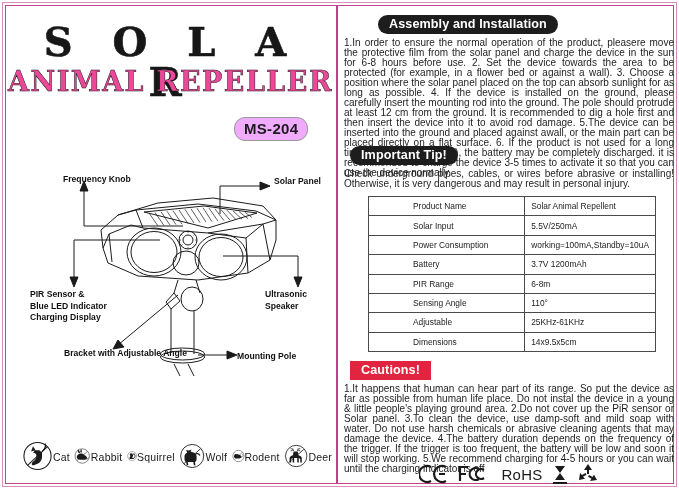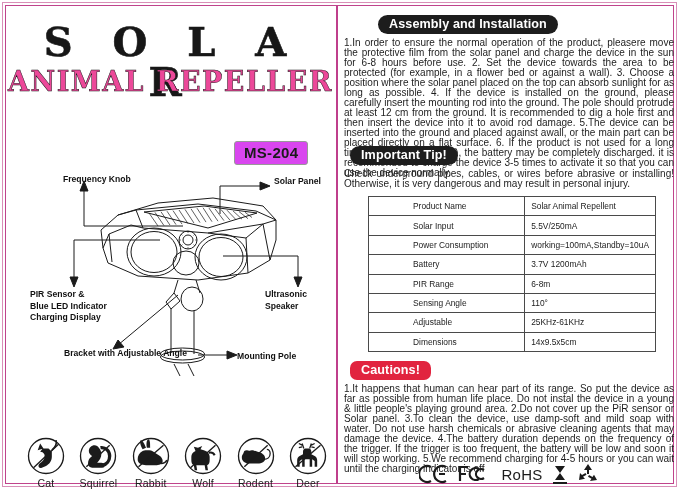--- a/index.html
+++ b/index.html
@@ -38,23 +38,23 @@
   }
   .title-sub{
     position:absolute;left:0;top:60px;width:327px;text-align:left;
     font-family:"DejaVu Serif", serif;
     font-weight:bold;font-size:27px;letter-spacing:1.5px;
     color:#ec4899;line-height:1;
     -webkit-text-stroke:0.5px #171717;
   }
   .model-badge{
     position:absolute;left:226px;top:109px;
-    border:1px solid #999;border-radius:3px;background:#d946ef;
+    border:1px solid #999;border-radius:11px;background:#f0abfc;
     padding:2px 9px 3px 9px;
-    font-size:15px;font-weight:bold;color:#1b1b1b;letter-spacing:0.3px;margin-top:24px;
+    font-size:15px;font-weight:bold;color:#1b1b1b;letter-spacing:0.3px;
   }
 
   
   .diagram{position:absolute;left:0;top:160px;width:327px;height:215px;}
   .diagram svg{display:block;}
   .dlabel{
     position:absolute;font-size:8.6px;font-weight:bold;color:#111;
     line-height:11.5px;white-space:nowrap;
   }
   #lbl-freq{left:55px;top:6px;}
@@ -62,37 +62,37 @@
   #lbl-pir{left:22px;top:121px;}
   #lbl-ultra{left:257px;top:121px;}
   #lbl-bracket{left:56px;top:180px;}
   #lbl-pole{left:229px;top:183px;}
 
   
   .animals{
     position:absolute;left:14px;top:428px;width:310px;height:58px;
     display:flex;justify-content:space-between;align-items:flex-start;
   }
-  .animal{width:48px;display:flex;flex-direction:column;align-items:center;}
+  .animal{width:48px;display:flex;flex-direction:row;align-items:center;}
   .animal .circ{width:40px;height:40px;}
   .animal .nm{
     font-size:10.5px;color:#1b1b1b;margin-top:1px;letter-spacing:0.2px;
     font-family:"Liberation Sans", sans-serif;
   }
 
   
   .right{position:absolute;left:344px;top:8px;width:330px;height:473px;}
 
   .pill{
     display:inline-block;background:#1d1d1d;color:#fff;
     border-radius:11px;padding:2px 11px 3px 11px;
     font-size:12.6px;font-weight:bold;letter-spacing:0.1px;
     font-family:"Liberation Sans", sans-serif;
   }
-  .pill.red{background:#e1243f;border-radius:7px;}
+  .pill.red{background:#e1243f;border-radius:0;}
   .pill-wrap{margin:0 0 4px 0;padding-left:34px;}
   .pill-wrap.indent{padding-left:6px;}
 
   .body-text{
     font-size:10px;line-height:10px;color:#1d1d1d;
     text-align:justify;font-family:"Liberation Sans", sans-serif;
   }
 
   #sec-assembly{position:absolute;left:0;top:6px;width:330px;}
   #sec-tip{position:absolute;left:0;top:137px;width:330px;}
@@ -245,37 +245,37 @@
           <path d="M14,17 l3,-8 4,6 M20,15 h7 l4,4 v6 c0,5 -3,9 -7,11 l-5,2 c-2,1 -4,0 -4,-2 c0,-3 3,-4 5,-6 c2,-2 3,-5 2,-8 c-1,-2 -3,-3 -5,-3 z" fill="#1b1b1b"></path>
           <path d="M31,17 c4,-3 6,-8 5,-12" fill="none" stroke="#1b1b1b" stroke-width="2"></path>
           <line x1="9" y1="38" x2="39" y2="10" stroke="#1b1b1b" stroke-width="1.6"></line>
         </svg>
         <span class="nm">Cat</span>
       </div>
 
       <div class="animal">
         <svg class="circ" viewBox="0 0 48 48">
           <circle cx="24" cy="24" r="21" fill="#fff" stroke="#1b1b1b" stroke-width="1.6"></circle>
+          <path d="M18,14 c-2,-5 -4,-9 -6,-9 c-2,0 -1,6 2,11 M23,14 c0,-5 0,-9 -2,-10 c-2,0 -3,5 -2,10
+                   M14,18 c-4,2 -6,6 -6,10 c0,5 5,7 10,7 h13 c4,0 7,-2 7,-5 c0,-4 -4,-7 -8,-9 c-3,-2 -5,-4 -8,-4 c-3,0 -6,0 -8,1 z" fill="#1b1b1b"></path>
+          <path d="M36,33 c4,0 6,-2 7,-4" fill="none" stroke="#1b1b1b" stroke-width="1.8"></path>
+          <line x1="9" y1="37" x2="39" y2="11" stroke="#1b1b1b" stroke-width="1.6"></line>
+        </svg>
+        <span class="nm">Rabbit</span>
+      </div>
+
+      <div class="animal">
+        <svg class="circ" viewBox="0 0 48 48">
+          <circle cx="24" cy="24" r="21" fill="#fff" stroke="#1b1b1b" stroke-width="1.6"></circle>
           <path d="M20,11 c-4,0 -7,3 -7,7 c0,3 2,5 4,6 c-3,2 -5,5 -5,9 c0,3 2,5 5,5 h12 c2,0 3,-1 3,-3
                    c0,-2 -2,-3 -4,-3 h-5 c3,-3 5,-6 5,-10 c0,-3 -1,-6 -3,-8 c-1,-2 -3,-3 -5,-3 z" fill="#1b1b1b"></path>
           <path d="M27,14 c6,-1 11,4 11,10 c0,6 -4,10 -8,11" fill="none" stroke="#1b1b1b" stroke-width="4"></path>
           <line x1="10" y1="37" x2="38" y2="11" stroke="#1b1b1b" stroke-width="1.6"></line>
         </svg>
         <span class="nm">Squirrel</span>
-      </div>
-
-      <div class="animal">
-        <svg class="circ" viewBox="0 0 48 48">
-          <circle cx="24" cy="24" r="21" fill="#fff" stroke="#1b1b1b" stroke-width="1.6"></circle>
-          <path d="M18,14 c-2,-5 -4,-9 -6,-9 c-2,0 -1,6 2,11 M23,14 c0,-5 0,-9 -2,-10 c-2,0 -3,5 -2,10
-                   M14,18 c-4,2 -6,6 -6,10 c0,5 5,7 10,7 h13 c4,0 7,-2 7,-5 c0,-4 -4,-7 -8,-9 c-3,-2 -5,-4 -8,-4 c-3,0 -6,0 -8,1 z" fill="#1b1b1b"></path>
-          <path d="M36,33 c4,0 6,-2 7,-4" fill="none" stroke="#1b1b1b" stroke-width="1.8"></path>
-          <line x1="9" y1="37" x2="39" y2="11" stroke="#1b1b1b" stroke-width="1.6"></line>
-        </svg>
-        <span class="nm">Rabbit</span>
       </div>
 
       <div class="animal">
         <svg class="circ" viewBox="0 0 48 48">
           <circle cx="24" cy="24" r="21" fill="#fff" stroke="#1b1b1b" stroke-width="1.6"></circle>
           <path d="M13,13 l2,5 c-3,1 -5,4 -5,7 v4 c0,3 1,5 3,6 l1,6 h3 l-1,-6 h10 l1,6 h3 l-1,-6
                    c2,-1 3,-3 3,-6 v-4 c0,-4 -3,-7 -7,-8 l-4,-1 l2,-4 l-5,2 z" fill="#1b1b1b"></path>
           <path d="M31,20 c4,-1 6,1 7,3" fill="none" stroke="#1b1b1b" stroke-width="2.5"></path>
           <line x1="9" y1="38" x2="39" y2="11" stroke="#1b1b1b" stroke-width="1.6"></line>
         </svg>

